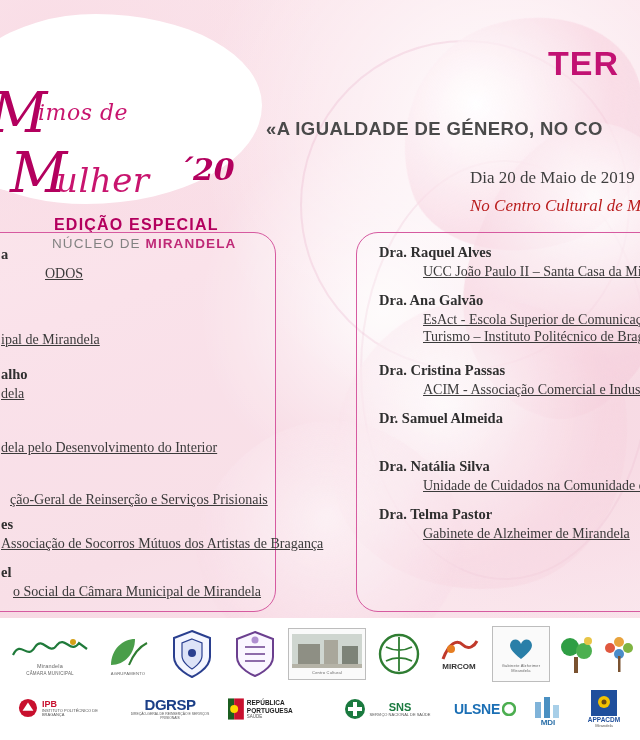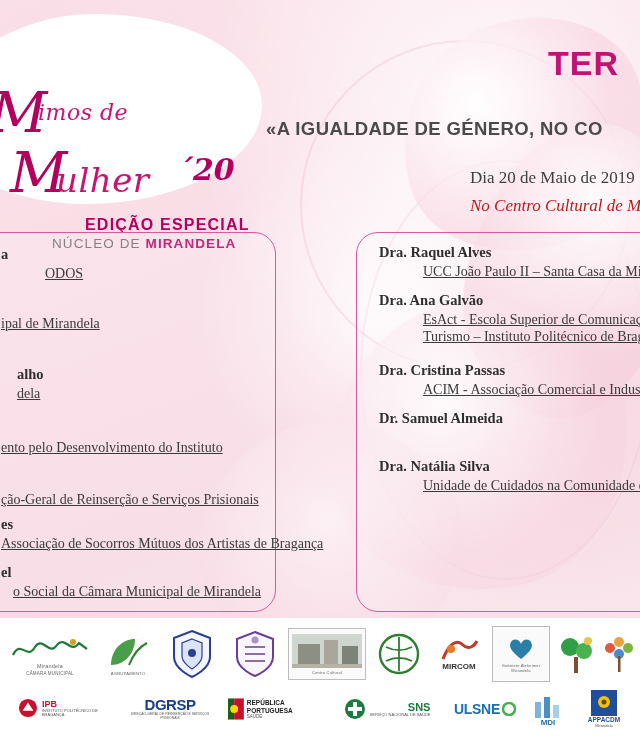--- a/index.html
+++ b/index.html
@@ -83,21 +83,20 @@
   #logo-year {
     position: absolute; left: 196px; top: 124px;
     font-family: "DejaVu Serif", serif;
     font-size: 30px; font-style: italic; color: #b3005e; font-weight: bold;
   }
   #logo-sub1 {
     position: absolute; left: 72px; top: 188px;
     font-family: "Liberation Sans", sans-serif;
     font-size: 16px; font-weight: bold; letter-spacing: 1.2px;
     color: #b3005e;
-    margin-left: 31px;
   }
   #logo-sub2 {
     position: absolute; left: 70px; top: 208px;
     font-family: "Liberation Sans", sans-serif;
     font-size: 13.5px; letter-spacing: 1.1px;
     color: #6b6b6b;
   }
   #logo-sub2 b { color: #b3005e; }
 
   
@@ -219,33 +218,33 @@
 <div id="kicker">TER</div>
 <div id="headline">«A IGUALDADE DE GÉNERO, NO CO</div>
 <div id="date-line">Dia 20 de Maio de 2019</div>
 <div id="place-line">No Centro Cultural de M</div>
 
 <div class="panel" id="panel-left">
   <div class="entry" style="left:96px; top:12px;">
     <span class="nm">a</span>
     <span class="org">ODOS</span>
   </div>
-  <div class="entry" style="left:96px; top:80px;">
+  <div class="entry" style="left:96px; top:96px;">
     <span class="nm"></span>
     <span class="org" style="margin-left:0;">ipal de Mirandela</span>
   </div>
-  <div class="entry" style="left:96px; top:132px;padding-left:16px;">
+  <div class="entry" style="left:96px; top:132px;">
     <span class="nm">alho</span>
     <span class="org" style="margin-left:0;">dela</span>
   </div>
   <div class="entry" style="left:96px; top:204px;">
-    <span class="org" style="margin-left:0;">ento pelo Desenvolvimento do Instituto</span>
+    <span class="org" style="margin-left:0;">dela pelo Desenvolvimento do Interior</span>
   </div>
   <div class="entry" style="left:96px; top:256px;">
-    <span class="org" style="margin-left:0;">ção-Geral de Reinserção e Serviços Prisionais</span>
+    <span class="org" style="margin-left:9px;">ção-Geral de Reinserção e Serviços Prisionais</span>
   </div>
   <div class="entry" style="left:96px; top:282px;">
     <span class="nm">es</span>
     <span class="org" style="margin-left:0;">Associação de Socorros Mútuos dos Artistas de Bragança</span>
   </div>
   <div class="entry" style="left:96px; top:330px;">
     <span class="nm">el</span>
     <span class="org" style="margin-left:12px;">o Social da Câmara Municipal de Mirandela</span>
   </div>
 </div>
@@ -263,20 +262,24 @@
   <div class="entry" style="left:22px; top:128px;">
     <span class="nm">Dra. Cristina Passas</span>
     <span class="org">ACIM - Associação Comercial e Industrial d</span>
   </div>
   <div class="entry" style="left:22px; top:176px;">
     <span class="nm">Dr. Samuel Almeida</span>
   </div>
   <div class="entry" style="left:22px; top:224px;">
     <span class="nm">Dra. Natália Silva</span>
     <span class="org">Unidade de Cuidados na Comunidade de C</span>
+  </div>
+  <div class="entry" style="left:22px; top:272px;">
+    <span class="nm">Dra. Telma Pastor</span>
+    <span class="org">Gabinete de Alzheimer de Mirandela</span>
   </div>
 </div>
 
 <div id="strip">
 
   <div class="sp stack" id="sp1">
     <svg width="78" height="26" viewBox="0 0 78 26">
       <path d="M2 20 C10 4 16 26 24 12 C32 0 38 22 46 10 C54 0 60 20 68 8 L76 14" fill="none" stroke="#1f7a3a" stroke-width="2.2"></path>
       <circle cx="62" cy="7" r="3" fill="#d4a017"></circle>
     </svg>
@@ -392,21 +395,21 @@
     </div>
   </div>
 
   <div class="sp" id="sp14">
     <div style="display:flex;align-items:center;gap:4px;">
       <svg width="22" height="22" viewBox="0 0 22 22">
         <circle cx="11" cy="11" r="10" fill="#1a7a3f"></circle>
         <rect x="9" y="4" width="4" height="14" fill="#fff"></rect>
         <rect x="4" y="9" width="14" height="4" fill="#fff"></rect>
       </svg>
-      <div style="text-align:right;">
+      <div style="text-align:center;">
         <div style="font-size:11px;font-weight:bold;color:#1a7a3f;">SNS</div>
         <div style="font-size:4px;color:#555;line-height:1.1;">SERVIÇO NACIONAL DE SAÚDE</div>
       </div>
     </div>
   </div>
 
   <div class="sp" id="sp15">
     <div style="display:flex;align-items:center;">
       <div style="font-size:14px;font-weight:bold;color:#1b6fb5;letter-spacing:-0.3px;">ULSNE</div>
       <svg width="14" height="14" viewBox="0 0 14 14" style="margin-left:2px;">

